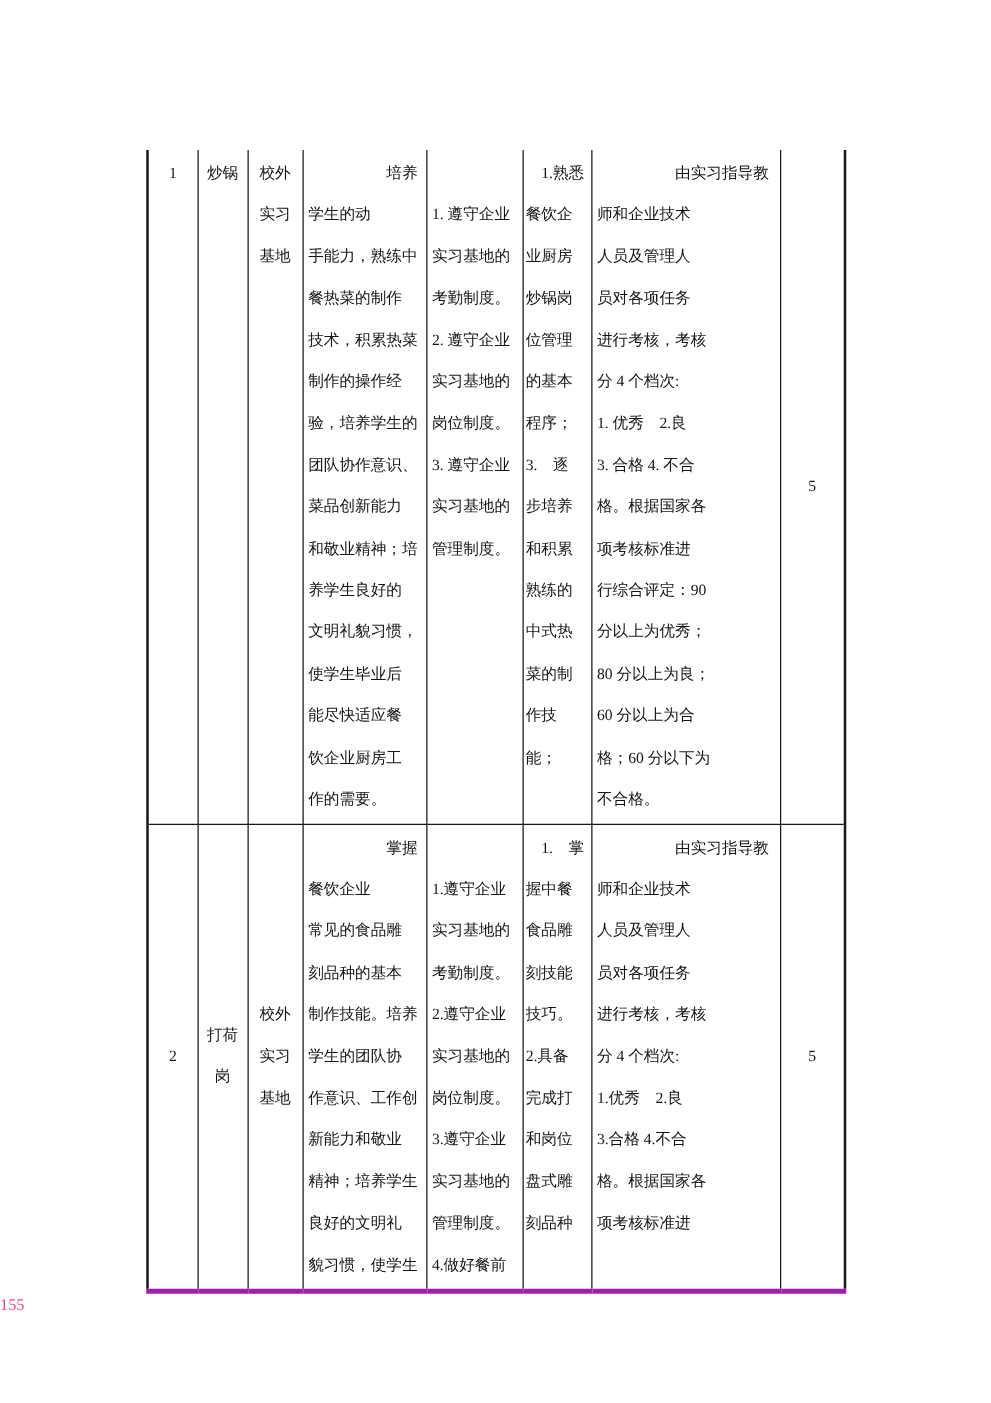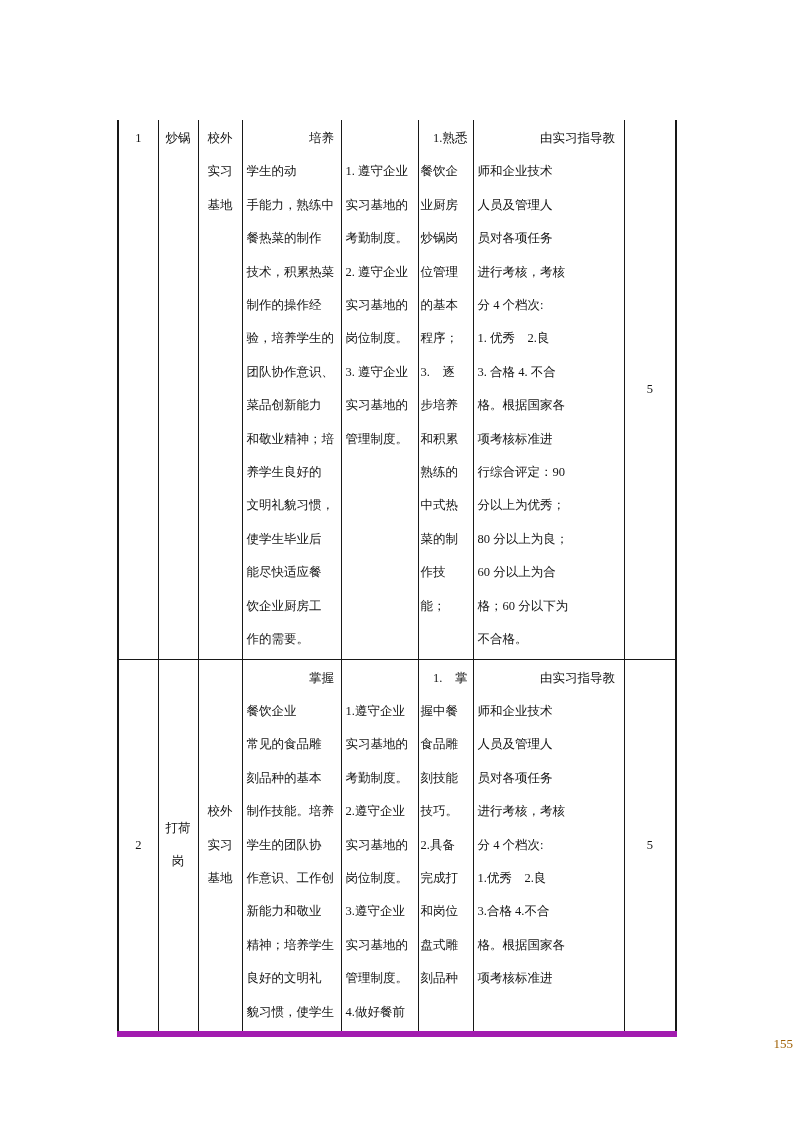--- a/index.html
+++ b/index.html
@@ -27,34 +27,34 @@
     line-height: 33.4px;
     vertical-align: top;
     padding: 2px 4px;
     overflow: hidden;
     white-space: pre-wrap;
     word-break: break-all;
   }
   tr.r1 { height: 535px; }
   tr.r2 { height: 333px; }
   tr.r1 td { border-top: none; }
-  tr.r2 td { border-bottom: 6px solid #a21caf; }
+  tr.r2 td { border-bottom: 4px solid #a21caf; }
   td:first-child { border-left: 2px solid #181818; }
   td:last-child  { border-right: 2px solid #181818; }
   .ctr { text-align: center; }
   .mid { vertical-align: middle; }
   .padless { padding: 2px 2px; }
   .page-number {
     position: absolute;
     top: 1036px;
     left: 0;
     width: 100%;
-    text-align: right;
+    text-align: left;
     font-size: 13px;
-    color: #a16207;
+    color: #ec4899;
   }
 </style>
 </head>
 <body>
 
 <div class="page">
 
   <table class="doc-table">
     <colgroup>
       <col style="width:40px">

